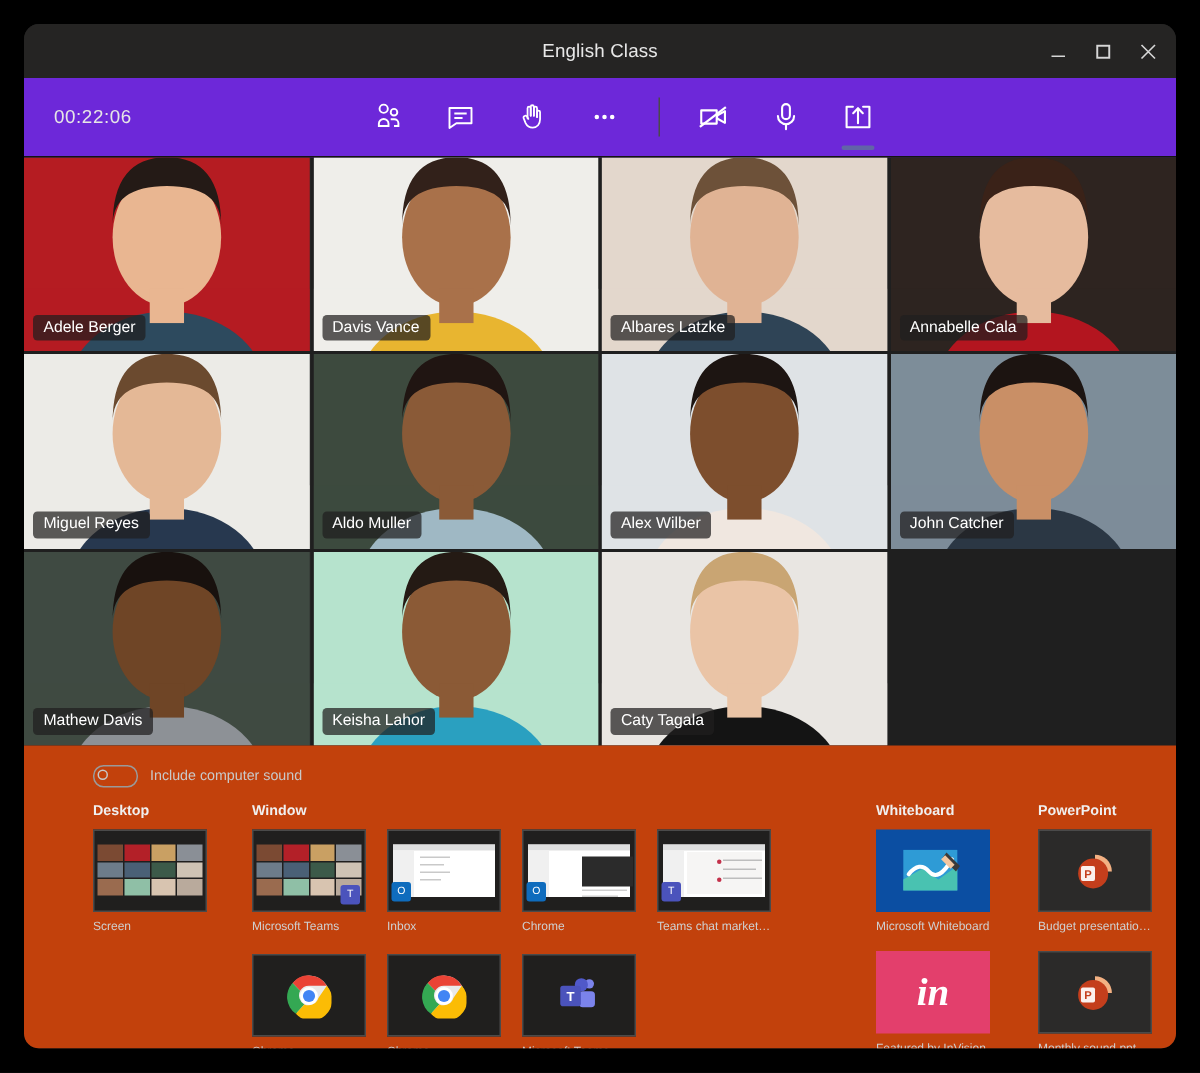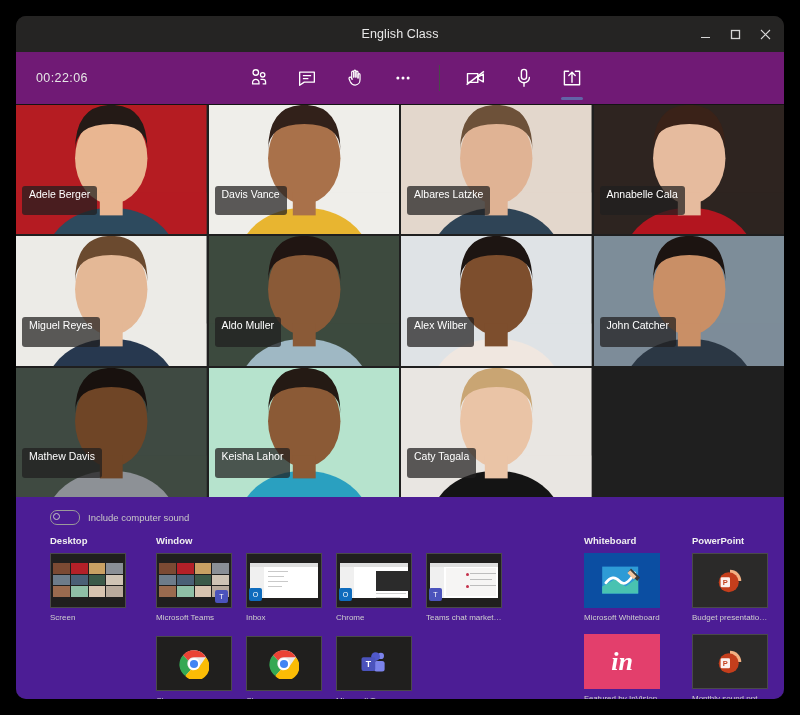--- a/index.html
+++ b/index.html
@@ -55,21 +55,21 @@
     align-items: center;
     justify-content: center;
     color: #d6d6d6;
   }
   .win-btn svg { display: block; }
 
   
   .toolbar {
     height: 52px;
     min-height: 52px;
-    background: #701a75;
+    background: #6d28d9;
     display: flex;
     align-items: center;
     position: relative;
     border-bottom: 1px solid #141414;
   }
   .timer {
     position: absolute;
     left: 20px;
     color: #e6e6e6;
     font-size: 12.5px;
@@ -141,37 +141,37 @@
     overflow: hidden;
     background: #2b2b2b;
   }
   .tile-photo {
     position: absolute;
     inset: 0;
   }
   .name-badge {
     position: absolute;
     left: 6px;
-    bottom: 19px;
+    bottom: 7px;
     background: rgba(32,31,30,.72);
     color: #ffffff;
     font-size: 10.5px;
-    padding: 3px 7px 16px 7px;
+    padding: 3px 7px 4px 7px;
     border-radius: 3px;
     line-height: 1;
     max-width: 90%;
     overflow: hidden;
     white-space: nowrap;
   }
 
   
   .share-tray {
     flex: 1;
-    background: #4c1d95;
-    padding: 8px 0 0 4px;
+    background: #c2410c;
+    padding: 8px 0 0 16px;
     position: relative;
     overflow: hidden;
   }
   .sound-row {
     display: flex;
     align-items: center;
     gap: 8px;
     padding: 2px 0 0 30px;
     height: 20px;
   }

